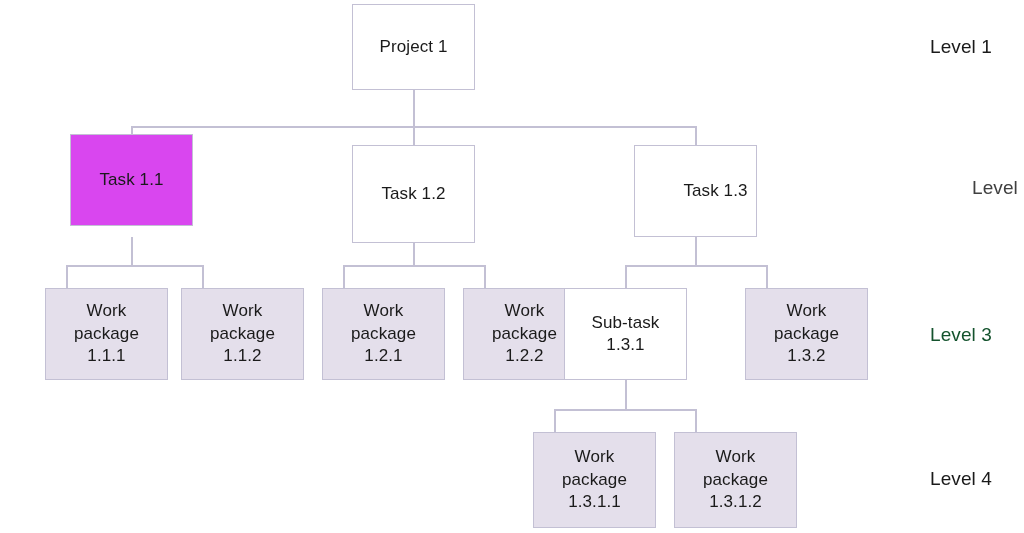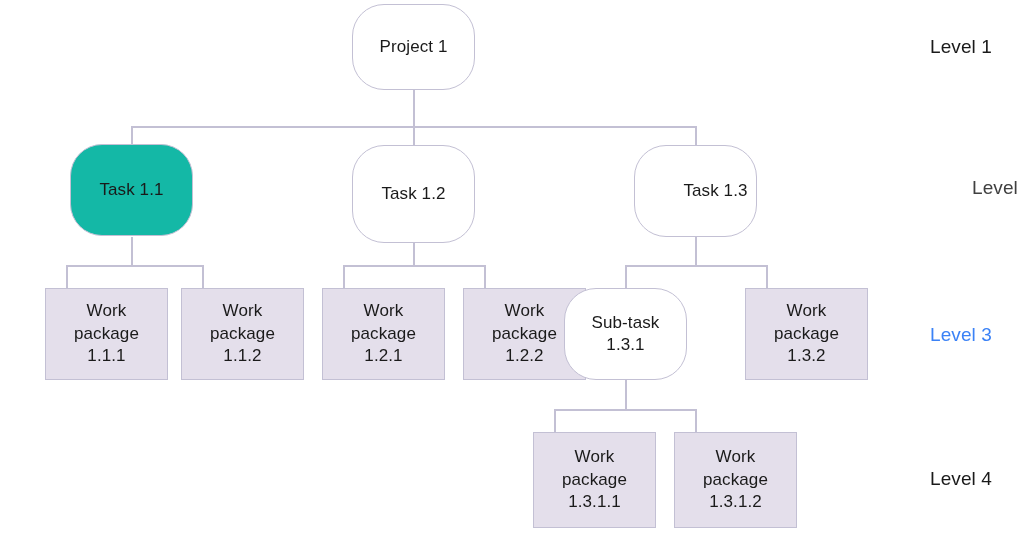--- a/index.html
+++ b/index.html
@@ -24,21 +24,20 @@
     justify-content: center;
     text-align: center;
     color: #1a1a1a;
     font-size: 17px;
     line-height: 1.32;
     letter-spacing: 0.1px;
     white-space: pre-line;
   }
   .node.plain {
     background: #ffffff;
-    border-radius: 32px;
   }
   .node.pkg {
     background: #e4dfeb;
     margin-left: 40px;
   }
   .edge {
     position: absolute;
     background: #c3c0d4;
   }
   .edge.v { width: 1.5px; }
@@ -73,21 +72,21 @@
       <div class="edge h" style="left: 625px; top: 265px; width: 141px; background: rgb(195, 192, 212);"></div>
       <div class="edge v" style="left: 625px; top: 265px; height: 23px; background: rgb(195, 192, 212);"></div>
       <div class="edge v" style="left: 766px; top: 265px; height: 23px; background: rgb(195, 192, 212);"></div>
       <div class="edge v" style="left: 625px; top: 380px; height: 29px; background: rgb(195, 192, 212);"></div>
       <div class="edge h" style="left: 554px; top: 409px; width: 141px; background: rgb(195, 192, 212);"></div>
       <div class="edge v" style="left: 554px; top: 409px; height: 23px; background: rgb(195, 192, 212);"></div>
       <div class="edge v" style="left: 695px; top: 409px; height: 23px; background: rgb(195, 192, 212);"></div>
     </div>
   <div id="node-layer">
       <div class="node plain" style="left: 352px; top: 4px; width: 123px; height: 86px; border-color: rgb(195, 192, 212); background: rgb(255, 255, 255); color: rgb(26, 26, 26);">Project 1</div>
-      <div class="node plain" style="left: 70px; top: 144px; width: 123px; height: 92px; border-color: rgb(195, 192, 212); background: #14b8a6; color: rgb(26, 26, 26);">Task 1.1</div>
+      <div class="node plain" style="left: 70px; top: 134px; width: 123px; height: 92px; border-color: rgb(195, 192, 212); background: #d946ef; color: rgb(26, 26, 26);">Task 1.1</div>
       <div class="node plain" style="left: 352px; top: 145px; width: 123px; height: 98px; border-color: rgb(195, 192, 212); background: rgb(255, 255, 255); color: rgb(26, 26, 26);">Task 1.2</div>
       <div class="node plain" style="left: 634px; top: 145px; width: 123px; height: 92px; border-color: rgb(195, 192, 212); background: rgb(255, 255, 255); color: rgb(26, 26, 26); padding-left: 40px;">Task 1.3</div>
       <div class="node pkg" style="left: 5px; top: 288px; width: 123px; height: 92px; border-color: rgb(195, 192, 212); background: rgb(228, 223, 235); color: rgb(26, 26, 26);">Work
 package
 1.1.1</div>
       <div class="node pkg" style="left: 141px; top: 288px; width: 123px; height: 92px; border-color: rgb(195, 192, 212); background: rgb(228, 223, 235); color: rgb(26, 26, 26);">Work
 package
 1.1.2</div>
       <div class="node pkg" style="left: 282px; top: 288px; width: 123px; height: 92px; border-color: rgb(195, 192, 212); background: rgb(228, 223, 235); color: rgb(26, 26, 26);">Work
 package
@@ -103,16 +102,16 @@
       <div class="node pkg" style="left: 493px; top: 432px; width: 123px; height: 96px; border-color: rgb(195, 192, 212); background: rgb(228, 223, 235); color: rgb(26, 26, 26);">Work
 package
 1.3.1.1</div>
       <div class="node pkg" style="left: 634px; top: 432px; width: 123px; height: 96px; border-color: rgb(195, 192, 212); background: rgb(228, 223, 235); color: rgb(26, 26, 26);">Work
 package
 1.3.1.2</div>
     </div>
   <div id="label-layer">
       <div class="level-label" style="left: 930px; top: 36px; color: rgb(26, 26, 26);">Level 1</div>
       <div class="level-label" style="left: 972px; top: 177px; color: #404040;">Level 2</div>
-      <div class="level-label" style="left: 930px; top: 324px; color: #3b82f6; text-align: center;">Level 3</div>
+      <div class="level-label" style="left: 930px; top: 324px; color: #14532d; text-align: center;">Level 3</div>
       <div class="level-label" style="left: 930px; top: 468px; color: rgb(26, 26, 26);">Level 4</div>
     </div>
 </div>
 
 </body></html>

